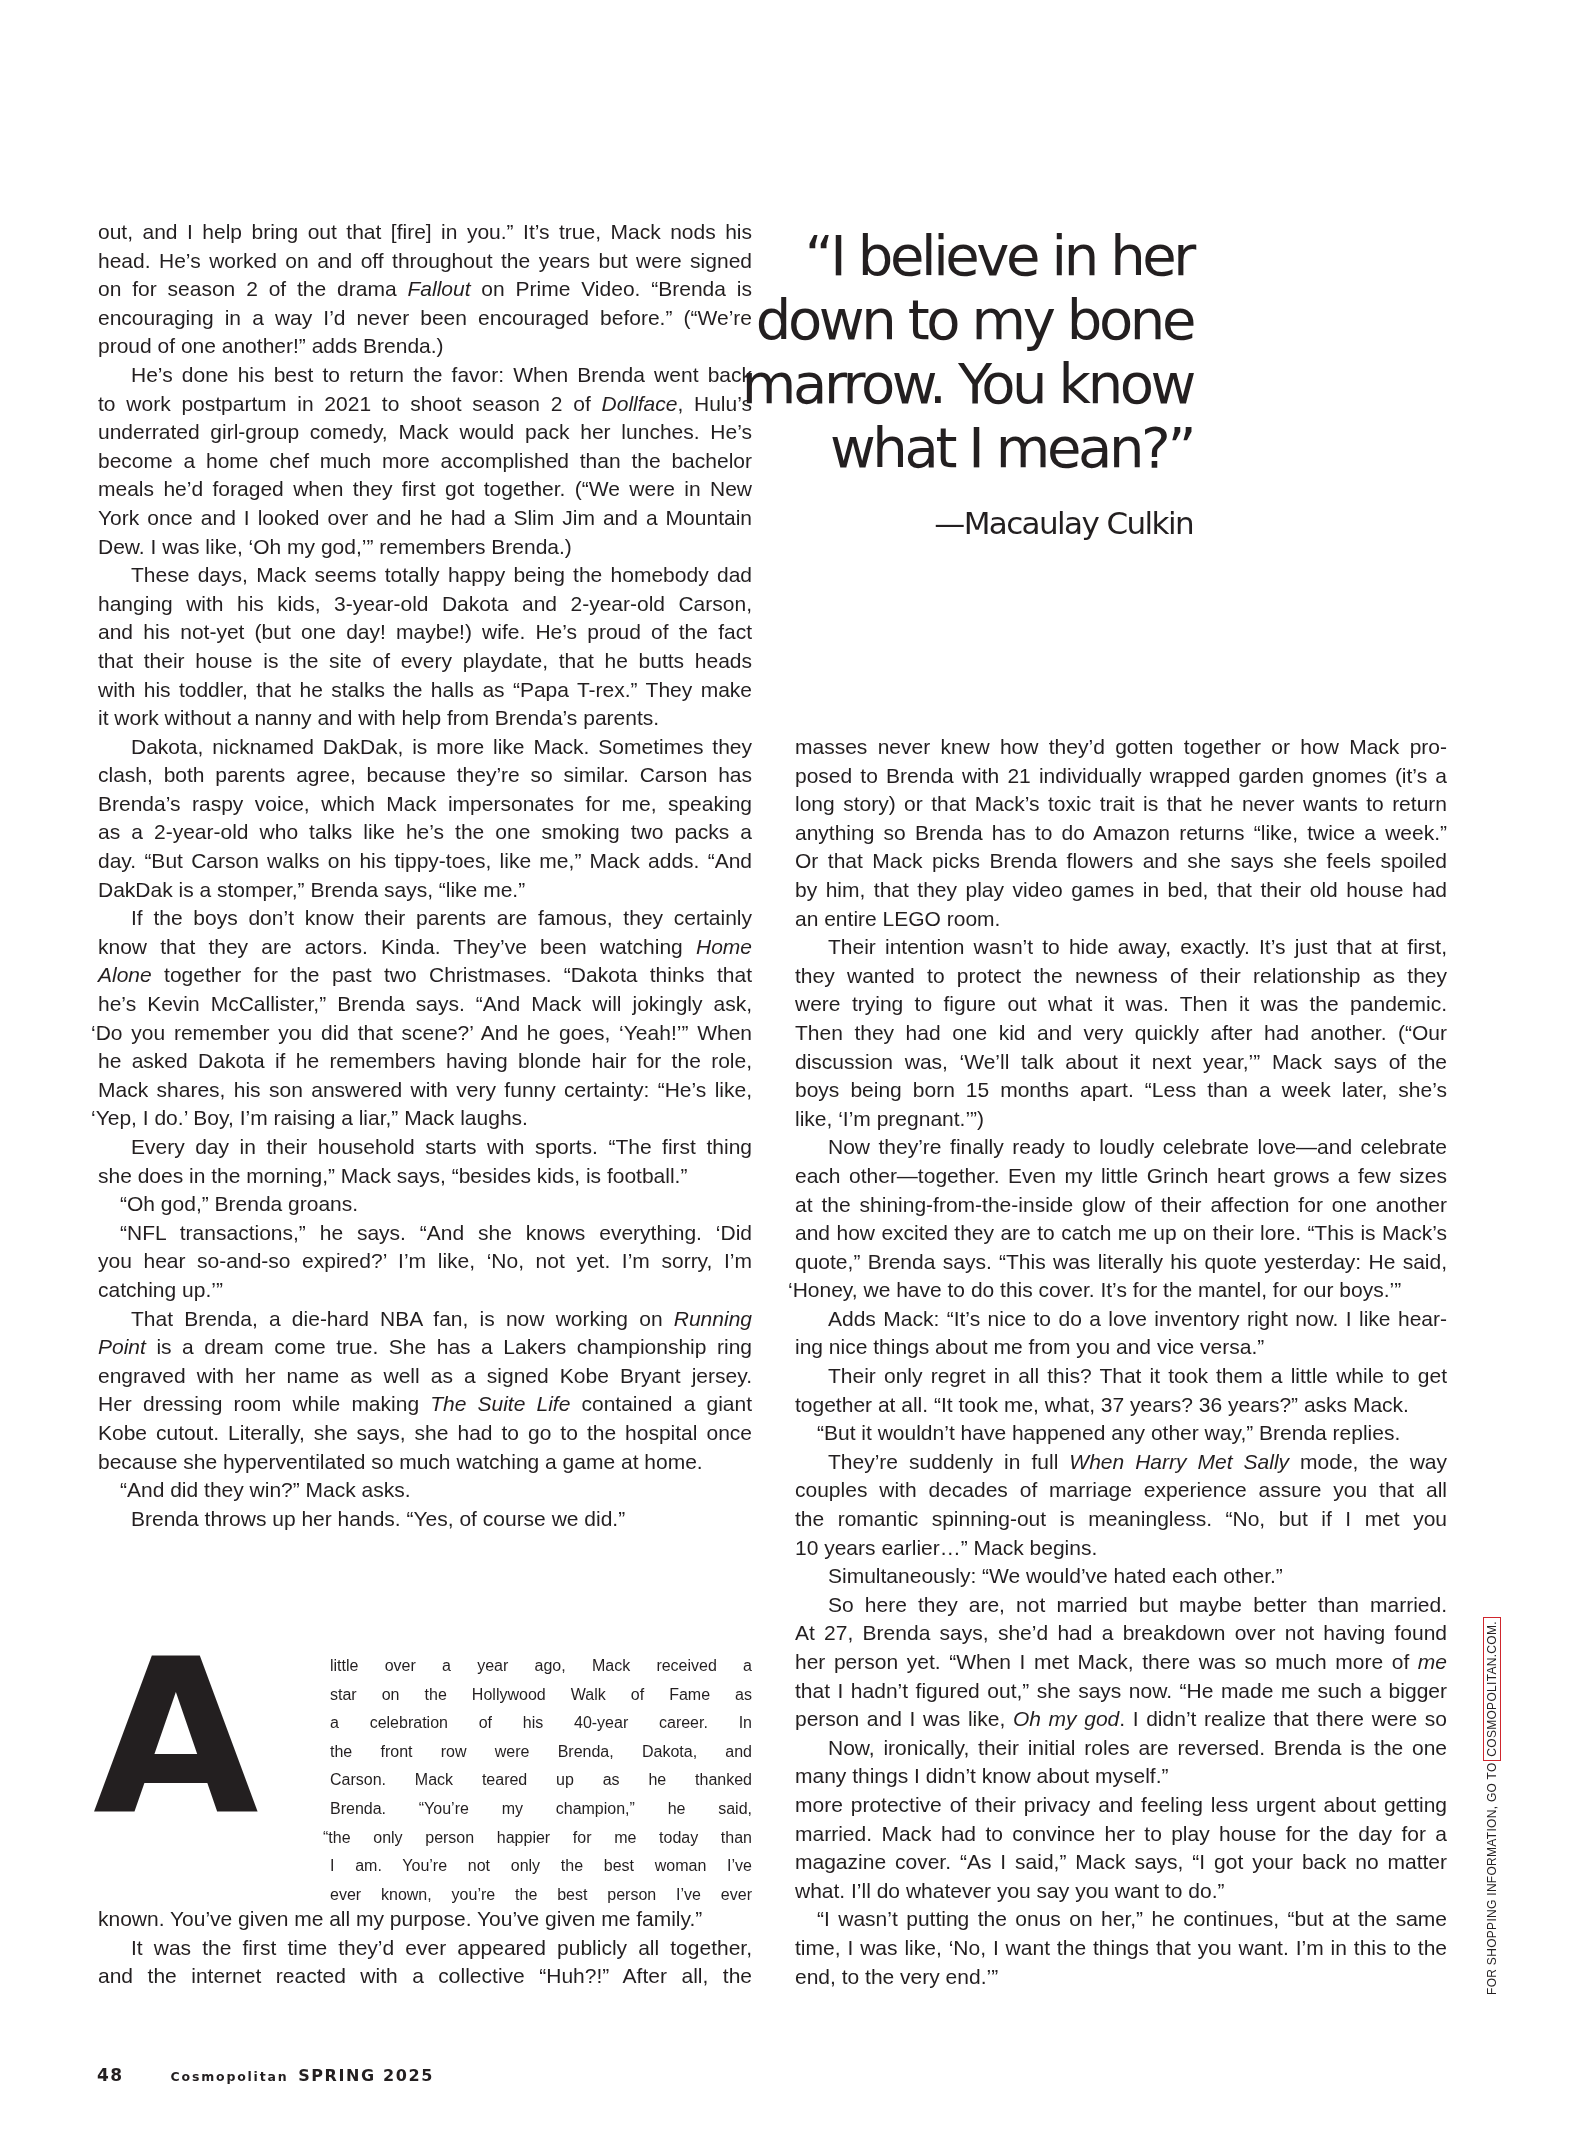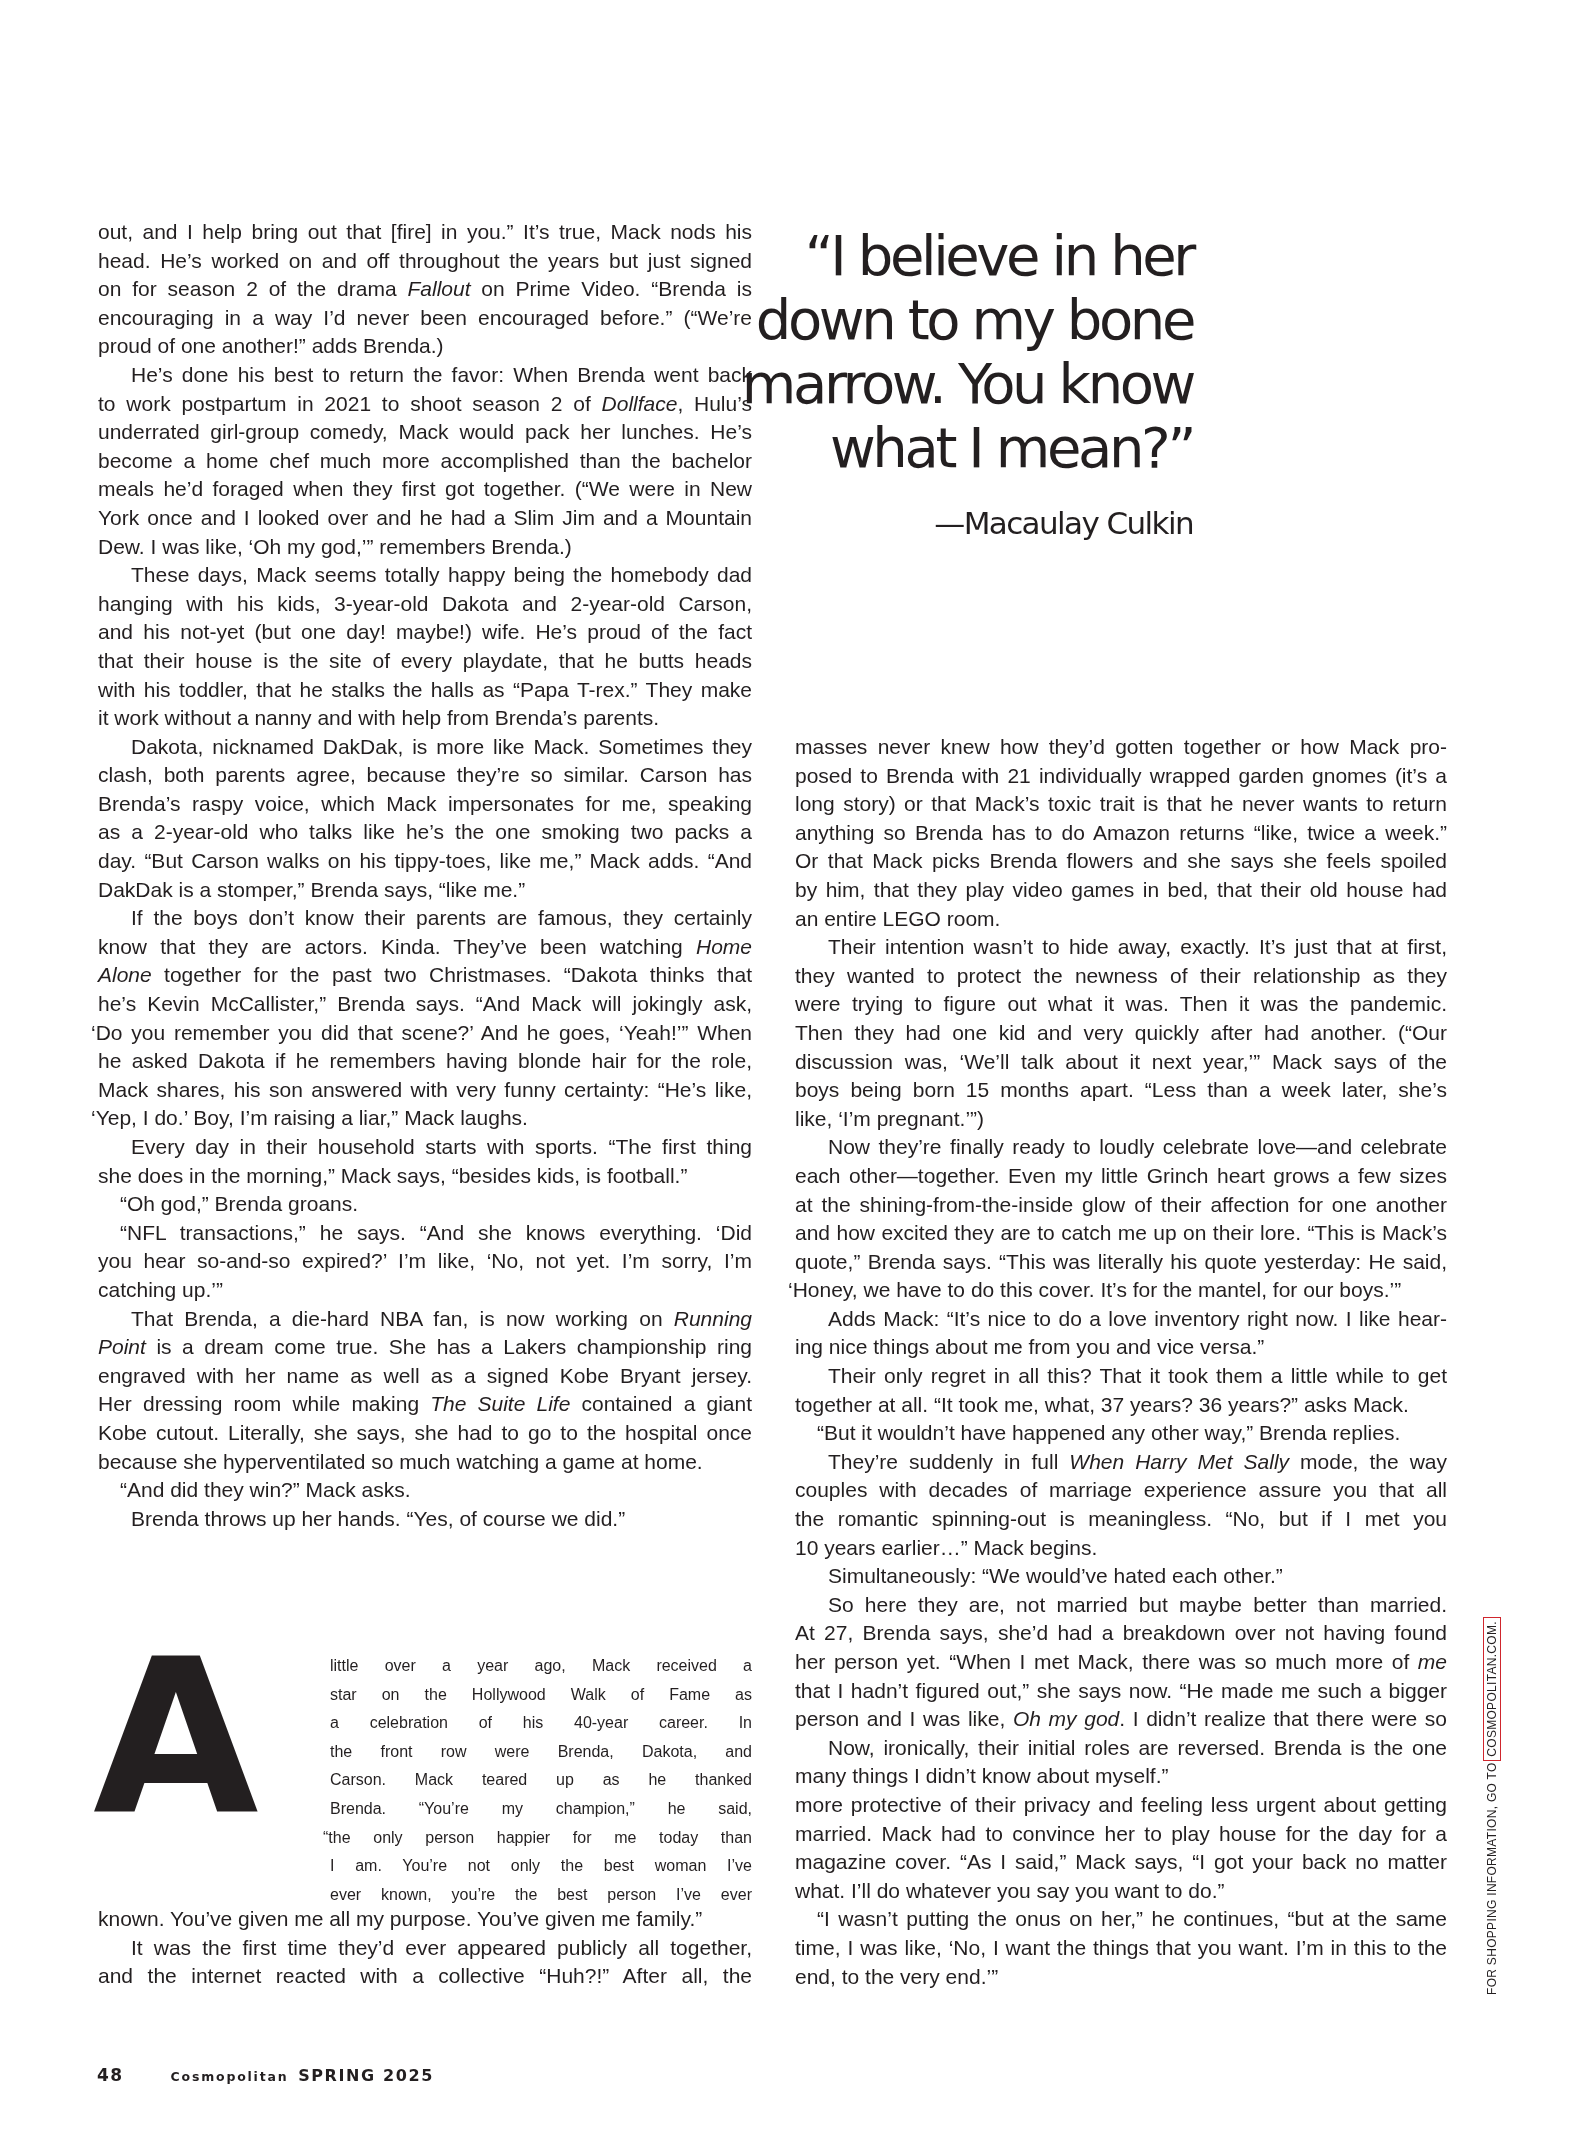--- a/index.html
+++ b/index.html
@@ -28,21 +28,21 @@
   .side { position: absolute; left: 1485px; top: 1995px; transform-origin: 0 0; transform: rotate(-90deg); font-family: "Liberation Sans", sans-serif; font-size: 12px; letter-spacing: 0.3px; white-space: nowrap; color: #231f20; }
   .side .url { outline: 1.5px solid #d0262d; outline-offset: 1px; padding: 0 2px; }
 </style>
 </head>
 <body>
 
 <div class="page">
 
   <div class="col col-left" id="left-col">
       <span class="line"><span>out, and I help bring out that [fire] in you.” It’s true, Mack nods his</span></span>
-      <span class="line"><span>head. He’s worked on and off throughout the years but just signed</span></span>
+      <span class="line"><span>head. He’s worked on and off throughout the years but were signed</span></span>
       <span class="line"><span>on for season 2 of the drama </span><span class="seg-i">Fallout</span><span> on Prime Video. “Brenda is</span></span>
       <span class="line"><span>encouraging in a way I’d never been encouraged before.” (“We’re</span></span>
       <span class="line last"><span>proud of one another!” adds Brenda.)</span></span>
       <span class="line indent"><span>He’s done his best to return the favor: When Brenda went back</span></span>
       <span class="line"><span>to work postpartum in 2021 to shoot season 2 of </span><span class="seg-i">Dollface</span><span>, Hulu’s</span></span>
       <span class="line"><span>underrated girl-group comedy, Mack would pack her lunches. He’s</span></span>
       <span class="line"><span>become a home chef much more accomplished than the bachelor</span></span>
       <span class="line"><span>meals he’d foraged when they first got together. (“We were in New</span></span>
       <span class="line"><span>York once and I looked over and he had a Slim Jim and a Mountain</span></span>
       <span class="line last"><span>Dew. I was like, ‘Oh my god,’” remembers Brenda.)</span></span>

